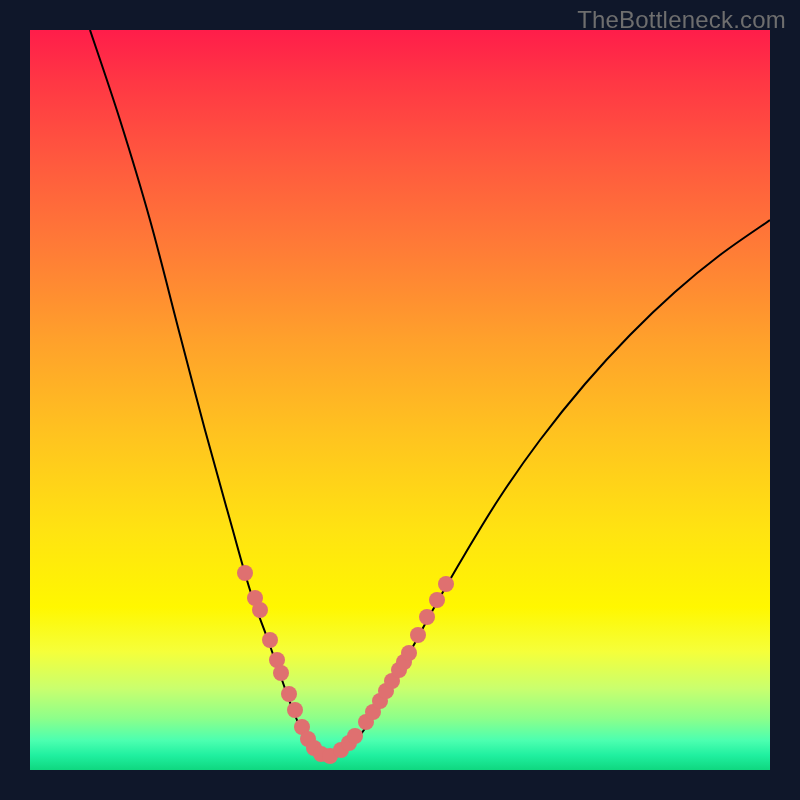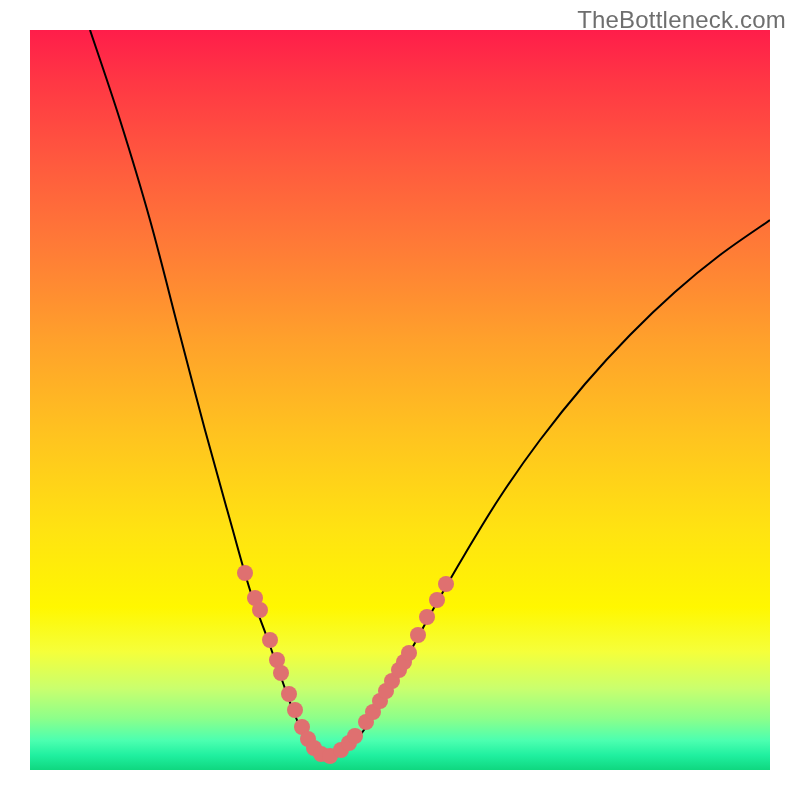--- a/index.html
+++ b/index.html
@@ -8,21 +8,21 @@
     width: 800px;
     height: 800px;
     overflow: hidden;
     background: #000;
     font-family: Arial, Helvetica, sans-serif;
   }
   .frame {
     position: relative;
     width: 800px;
     height: 800px;
-    background: #ffffff;
+    background: #0f172a;
   }
   .plot {
     position: absolute;
     left: 30px;
     top: 30px;
     width: 740px;
     height: 740px;
     overflow: hidden;
   }
   .gradient {

